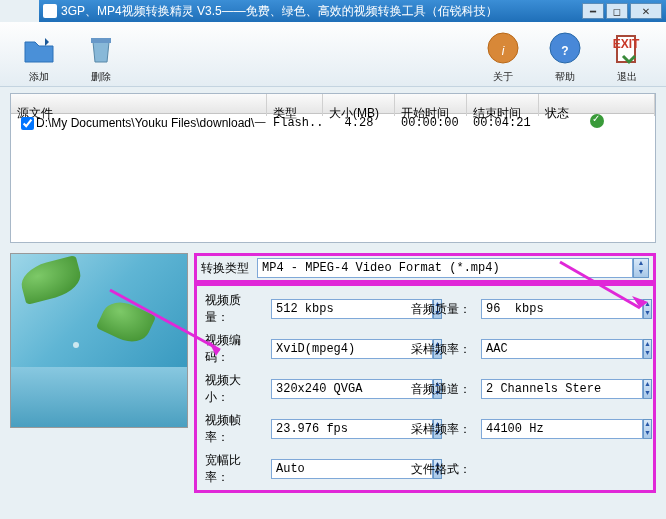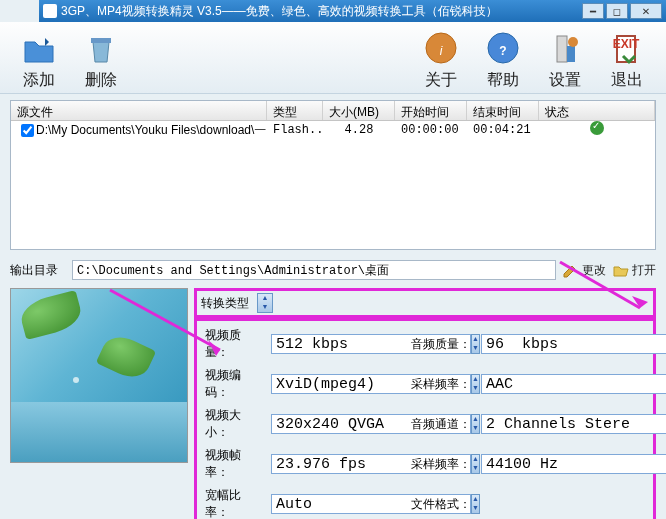--- a/index.html
+++ b/index.html
@@ -7,25 +7,25 @@
   
   .titlebar { height: 22px; background: linear-gradient(to bottom, #3b8ed6, #1f6fb8); display: flex; align-items: center; padding: 0 4px; color: #fff; margin-left: 39px; }
   .title-text { flex: 1; font-size: 12px; }
   .winbtn { width: 22px; height: 16px; margin-left: 2px; background: #d4e6f5; border: 1px solid #5a8cb8; display: flex; align-items: center; justify-content: center; font-size: 10px; color: #333; }
   .winbtn.close { width: 32px; }
   
   .toolbar { display: flex; padding: 6px 8px 2px; background: linear-gradient(to bottom, #fefefe, #e4edf3); border-bottom: 1px solid #c4d4e0; }
   .tb-btn { text-align: center; width: 62px; cursor: pointer; }
   .tb-spacer { flex: 1; }
   .tb-icon { width: 40px; height: 40px; margin: 0 auto; display: flex; align-items: center; justify-content: center; }
-  .tb-label { margin-top: 2px; font-size: 16px; color: #222; }
+  .tb-label { margin-top: 2px; font-size: 10px; color: #222; }
   
   .table-wrap { margin: 6px 10px; background: #fff; border: 1px solid #a8b8c8; height: 150px; }
   .table-head { display: flex; background: linear-gradient(to bottom, #fbfbfb, #e6e6e6); border-bottom: 1px solid #c4c4c4; height: 20px; }
-  .th { padding: 3px 6px; border-right: 1px solid #d0d0d0; font-size: 12px; }
+  .th { padding: 11px 6px; border-right: 1px solid #d0d0d0; font-size: 12px; }
   .table-body { background: #fff; }
   .tr { display: flex; height: 18px; align-items: center; }
   .td { padding: 1px 6px; font-size: 12px; font-family: "Courier New", monospace; overflow: hidden; white-space: nowrap; }
   .td input[type=checkbox] { vertical-align: middle; margin-right: 2px; }
   
   .status-ok { width: 14px; height: 14px; background: #3a9b3a; border-radius: 50%; display: inline-block; position: relative; }
   .status-ok::after { content: "✓"; color: #fff; font-size: 10px; position: absolute; left: 2px; top: -1px; }
   
   .outdir-row { display: flex; align-items: center; padding: 4px 10px; }
   .outdir-label { width: 62px; font-size: 12px; }
@@ -44,21 +44,21 @@
   .fmt-row { display: flex; align-items: center; border: 3px solid #e028d8; padding: 2px 4px; height: 30px; }
   .fmt-label { width: 56px; font-size: 12px; }
   .fmt-select { flex: 1; height: 20px; border: 1px solid #7fa8d8; background: #fff; font-family: "Courier New", monospace; font-size: 12px; padding: 1px 4px; }
   .spin-btn { width: 16px; background: linear-gradient(to bottom, #d8e8f8, #a8c8e8); border: 1px solid #6898c8; display: flex; flex-direction: column; height: 20px; }
   .spin-up, .spin-down { flex: 1; font-size: 7px; text-align: center; line-height: 8px; color: #2858a8; }
   
   .param-box { border: 3px solid #e028d8; padding: 6px 8px 4px; }
   .param-grid { display: grid; grid-template-columns: 58px 132px 62px 130px; gap: 6px 8px; align-items: center; }
   .plabel { font-size: 12px; text-align: left; }
   .pinput-wrap { display: flex; }
-  .pinput { flex: 1; height: 20px; border: 1px solid #7fa8d8; background: #fff; font-family: "Courier New", monospace; font-size: 15px; padding: 1px 4px; }
+  .pinput { flex: 1; height: 20px; border: 1px solid #7fa8d8; background: #fff; font-family: "Courier New", monospace; font-size: 12px; padding: 1px 4px; }
   
   .arrow { position: absolute; pointer-events: none; }
   .arrow-line { stroke: #e028d8; stroke-width: 3; fill: none; }
   .arrow-head { fill: #e028d8; }
   
   .main-wrap { position: relative; }
 </style>
 </head>
 <body>
 
@@ -102,30 +102,20 @@
     <div class="tb-label">关于</div>
   </div>
   <div class="tb-btn">
     <div class="tb-icon">
           <svg width="40" height="40">
             <circle cx="20" cy="20" r="15" fill="#4888d8" stroke="#2868a8"></circle>
             <text x="20" y="27" text-anchor="middle" fill="#fff" font-size="20" font-weight="bold">?</text>
           </svg>
         </div>
     <div class="tb-label">帮助</div>
-  </div>
-  <div class="tb-btn">
-    <div class="tb-icon">
-          <svg width="40" height="40">
-            <rect x="12" y="8" width="10" height="26" fill="#d8d8d8" stroke="#888"></rect>
-            <rect x="22" y="18" width="8" height="16" fill="#4888c8"></rect>
-            <circle cx="28" cy="14" r="5" fill="#d88838"></circle>
-          </svg>
-        </div>
-    <div class="tb-label">设置</div>
   </div>
   <div class="tb-btn">
     <div class="tb-icon">
           <svg width="40" height="40">
             <rect x="10" y="8" width="18" height="26" fill="#fff" stroke="#a84838" stroke-width="2"></rect>
             <text x="19" y="20" text-anchor="middle" fill="#c83828" font-size="8" font-weight="bold">EXIT</text>
             <path d="M16 28 L22 34 L28 28" fill="none" stroke="#3a8a3a" stroke-width="3"></path>
           </svg>
         </div>
     <div class="tb-label">退出</div>
@@ -146,47 +136,32 @@
       <div class="td" style="width:256px"><input type="checkbox" checked="" style=""><span>D:\My Documents\Youku Files\download\一...</span></div>
       <div class="td" style="width:56px">Flash...</div>
       <div class="td" style="width:72px;text-align:center">4.28</div>
       <div class="td" style="width:72px">00:00:00</div>
       <div class="td" style="width:72px">00:04:21</div>
       <div class="td" style="flex:1;text-align:center"><span class="status-ok"></span></div>
     </div>
   </div>
 </div>
 
-<div class="outdir-row">
-  <div class="outdir-label">输出目录</div>
-  <input class="outdir-input" value="C:\Documents and Settings\Administrator\桌面" style="">
-  <div class="small-icon-btn">
-    <svg class="small-icon">
-          <path d="M2 12 L10 4 L13 7 L5 15 L2 15 Z" fill="#d8a838" stroke="#a87818"></path>
-        </svg>
-    <span>更改</span>
-  </div>
-  <div class="small-icon-btn">
-    <svg class="small-icon">
-          <path d="M2 5 L7 5 L9 7 L16 7 L14 14 L2 14 Z" fill="#e8c858" stroke="#b89828"></path>
-        </svg>
-    <span>打开</span>
-  </div>
-</div>
 
 <div class="bottom-area">
   <div class="preview-img">
     <div class="leaf"></div>
     <div class="leaf leaf2"></div>
     <div class="drop"></div>
     <div class="water"></div>
   </div>
   <div class="settings-col">
     <div class="fmt-row">
       <div class="fmt-label">转换类型</div>
+      <input class="fmt-select" value="MP4 - MPEG-4 Video Format (*.mp4)" style="">
       <div class="spin-btn">
             <div class="spin-up">▲</div>
             <div class="spin-down">▼</div>
           </div>
     </div>
     <div class="param-box">
       <div class="param-grid">
         <div class="plabel">视频质量：</div>
         <div class="pinput-wrap">
               <input class="pinput" value="512 kbps" style="">

